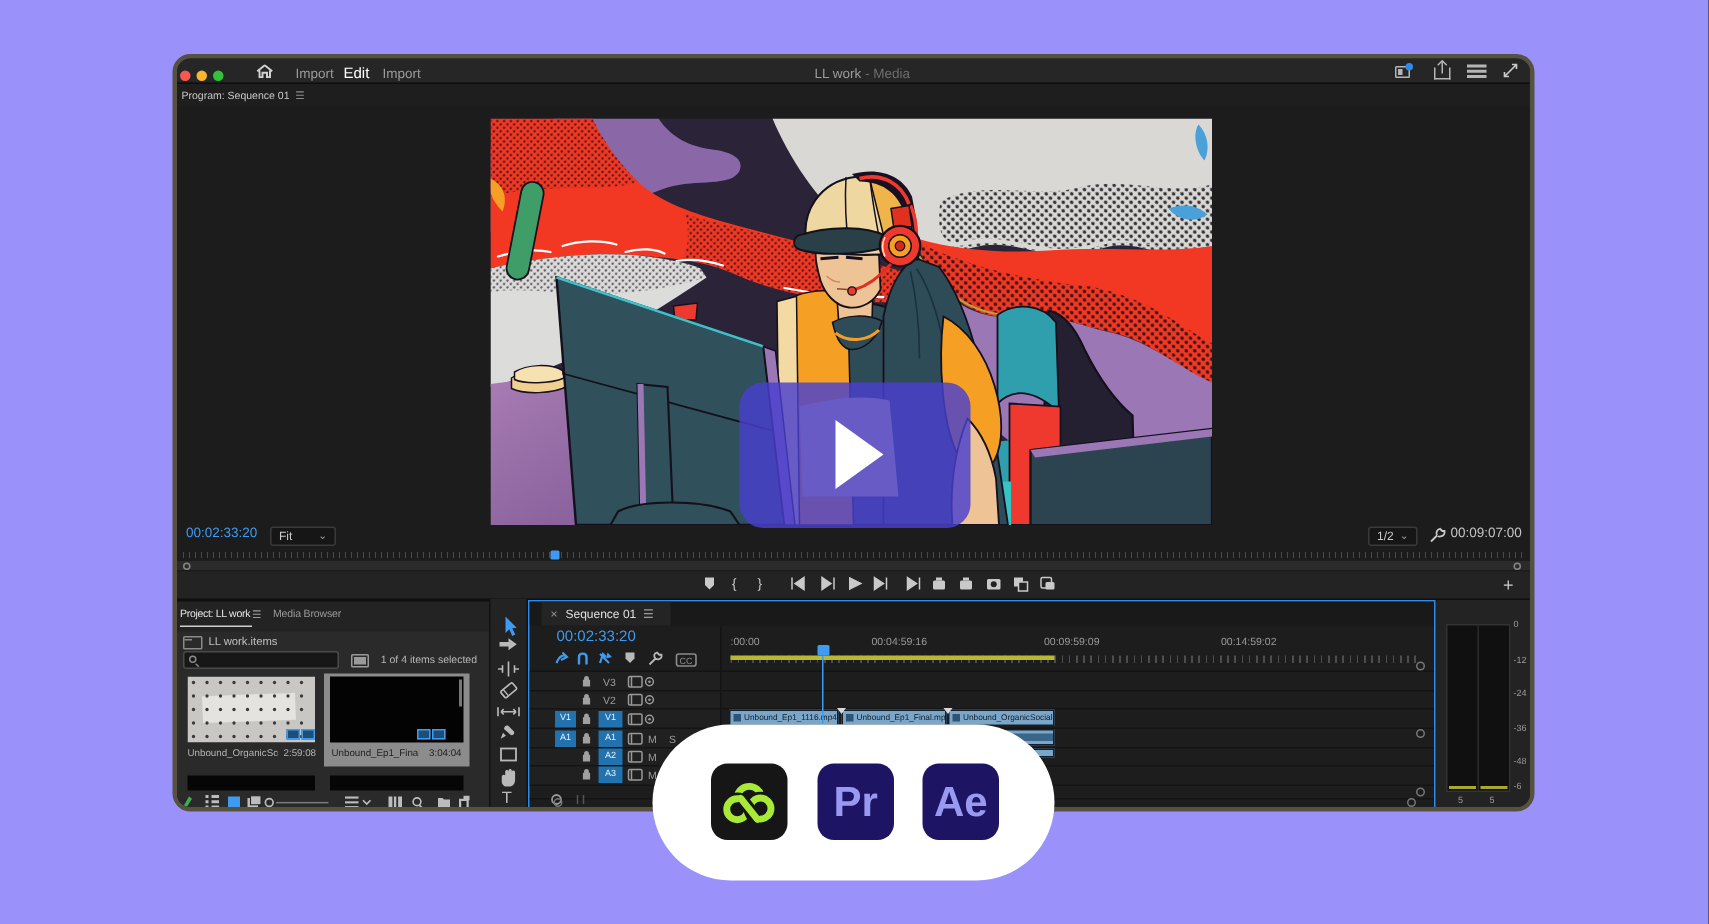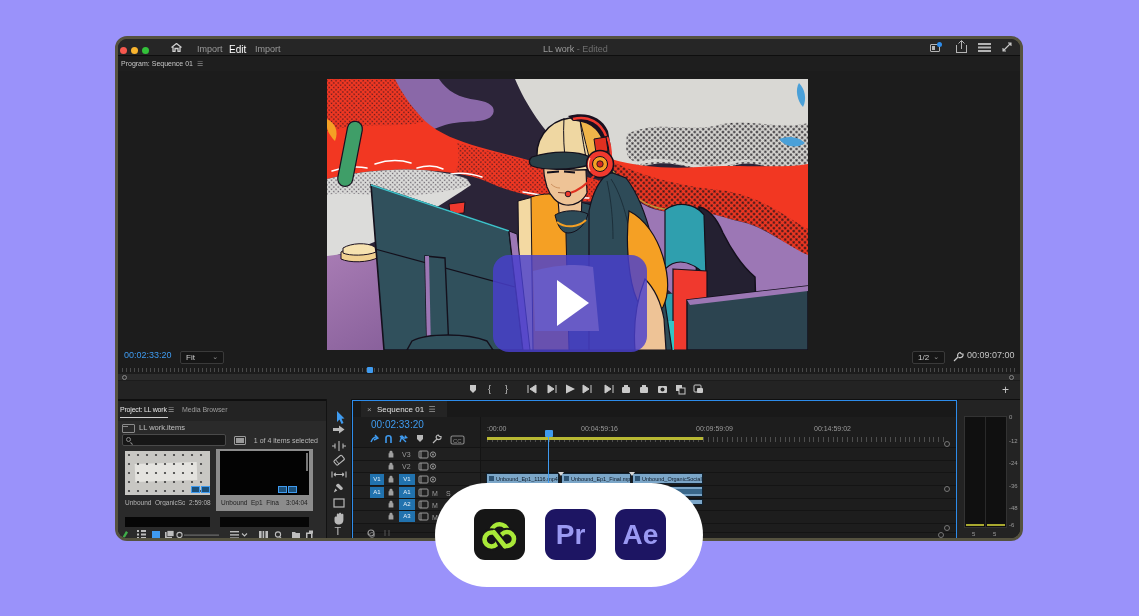--- a/index.html
+++ b/index.html
@@ -17,21 +17,21 @@
   <div class="abs" style="left:0;top:0;width:902px;height:16px;background:#262626;"></div>
   <div class="abs" style="left:2px;top:8px;width:7px;height:7px;border-radius:50%;background:#f6584e;"></div>
   <div class="abs" style="left:13px;top:8px;width:7px;height:7px;border-radius:50%;background:#f8b42e;"></div>
   <div class="abs" style="left:24px;top:8px;width:7px;height:7px;border-radius:50%;background:#33c13a;"></div>
   <svg class="abs" style="left:53px;top:4px;" width="11" height="9" viewBox="0 0 11 9">
       <path d="M0.5,4.5 L5.5,0.5 L10.5,4.5 M2,4 L2,8.5 L4,8.5 L4,5.5 L7,5.5 L7,8.5 L9,8.5 L9,4" stroke="#d0d0d0" fill="none" stroke-width="1.3"></path>
     </svg>
   <div class="abs gtxt" style="left:79px;top:5px;font-size:9px;">Import</div>
   <div class="abs" style="left:111px;top:5px;font-size:10px;color:#fff;border-bottom:1px solid #fff;padding-bottom:2px;">Edit</div>
   <div class="abs gtxt" style="left:137px;top:5px;font-size:9px;">Import</div>
-  <div class="abs gtxt" style="left:425px;top:5px;font-size:9px;">LL work <span style="color:#6e6e6e">- Edited</span></div>
+  <div class="abs gtxt" style="left:425px;top:5px;font-size:9px;">LL work <span style="color:#6e6e6e">- Media</span></div>
   <div class="abs" style="left:812px;top:5px;width:10px;height:8px;border:1px solid #b5b5b5;border-radius:1px;"></div>
   <div class="abs" style="left:814px;top:7px;width:3px;height:4px;background:#b5b5b5;"></div>
   <div class="abs" style="left:819px;top:3px;width:5px;height:5px;border-radius:50%;background:#2d8ceb;"></div>
   <div class="abs" style="left:838px;top:6px;width:11px;height:8px;border:1px solid #b5b5b5;border-top:none;"></div>
   <div class="abs" style="left:843px;top:2px;width:1px;height:8px;background:#b5b5b5;"></div>
   <svg class="abs" style="left:840px;top:1px;" width="7" height="4" viewBox="0 0 7 4">
       <path d="M0.5,3.5 L3.5,0.5 L6.5,3.5" stroke="#b5b5b5" fill="none"></path>
     </svg>
   <div class="abs" style="left:860px;top:4px;width:13px;height:1.5px;background:#b5b5b5;box-shadow:0 3.5px 0 #b5b5b5, 0 7px 0 #b5b5b5;"></div>
   <svg class="abs" style="left:884px;top:3px;" width="10" height="10" viewBox="0 0 10 10">

